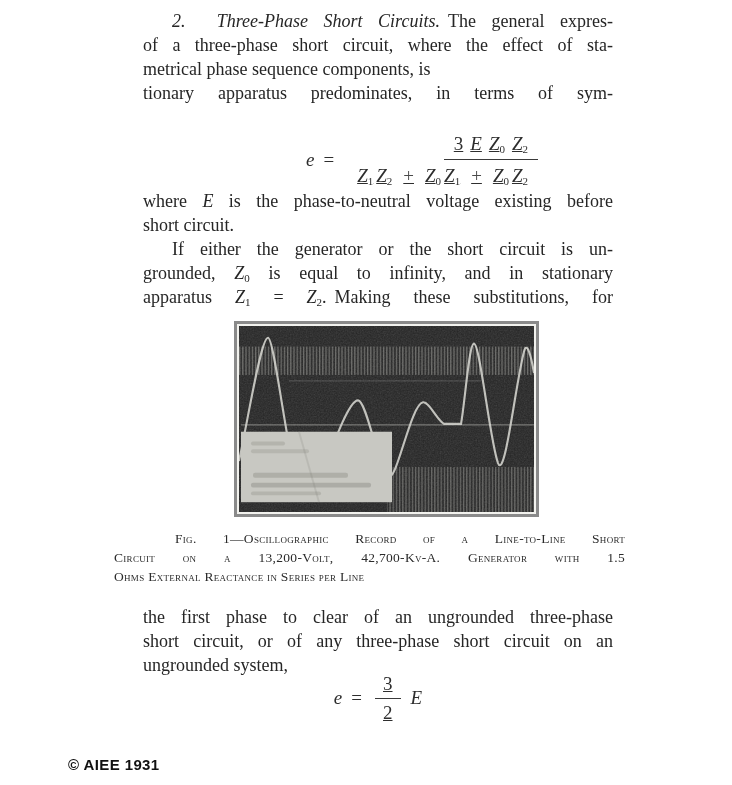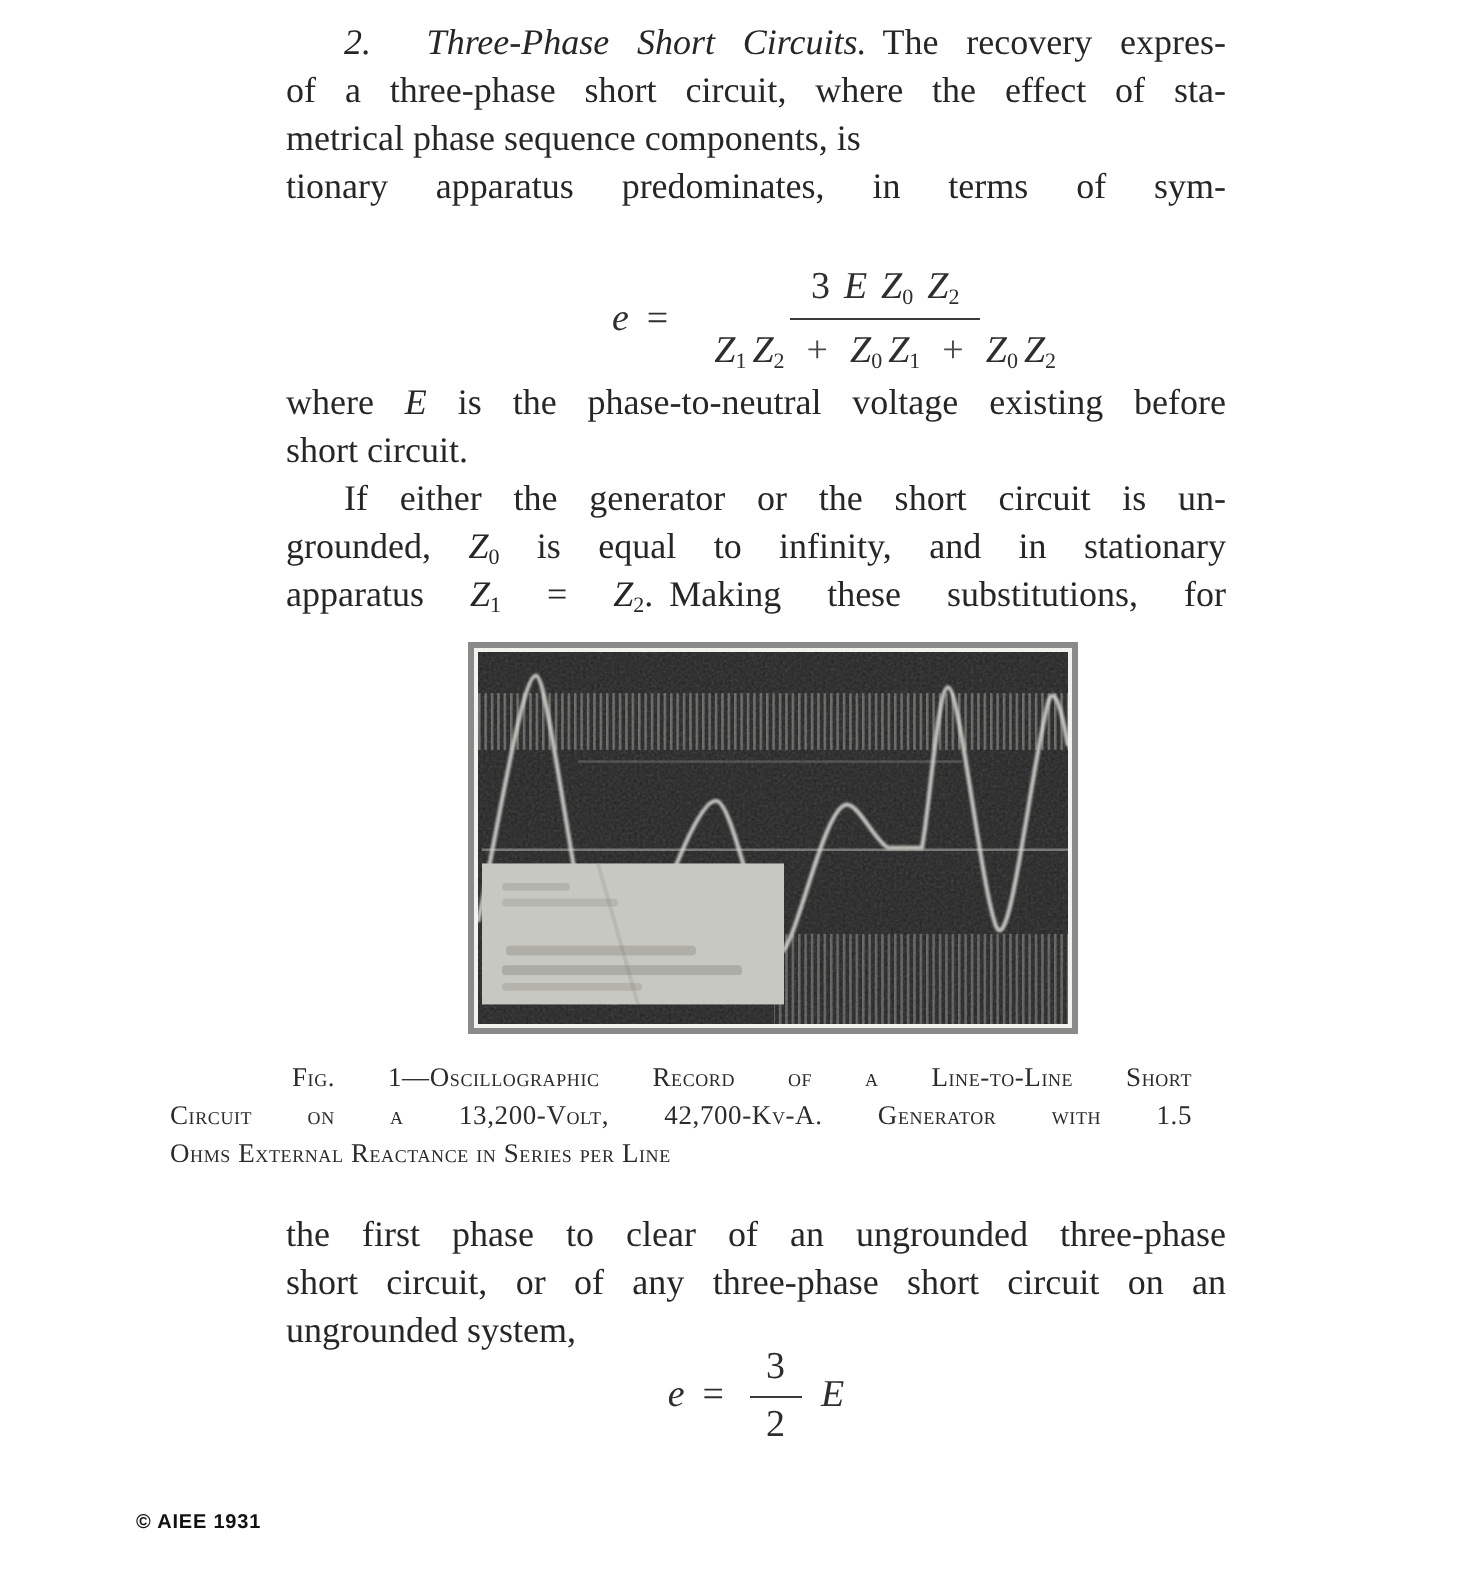--- a/index.html
+++ b/index.html
@@ -14,50 +14,50 @@
   .ln.indent { padding-left:29px; }
   .mvar { font-style:italic; }
   sub { font-size:11px; line-height:0; vertical-align:-3px; font-style:normal; }
   .gap-after { margin-left:8px; }
 
   
   .formula { position:absolute; left:143px; width:470px; display:flex;
              align-items:center; justify-content:center; font-size:19px; color:#2e2e2e; }
   .formula .fvar { font-style:italic; }
   .formula .frel { margin:0 13px 0 9px; }
-  .frac { display:inline-flex; flex-direction:column; align-items:center; text-align:center; }
+  .frac { display:inline-flex; flex-direction:column; align-items:flex-end; text-align:center;text-decoration:underline; }
   .frac .num { border-bottom:1.5px solid #3a3a3a; padding:0 10px 4px; }
   .frac .den { padding:5px 10px 0; }
   .tok { margin-right:7px; }
   .tok:last-child { margin-right:0; }
   .dtok { margin-right:3px; }
   .plus { margin:0 11px; color:#4a4a4a; }
 
   
   .photo { position:absolute; left:234px; top:321px; border:3px solid #8a8a8a;
            background:#f2f2ee; padding:2px; line-height:0; }
 
   
-  .caption { position:absolute; left:85px; top:529px; width:511px;
+  .caption { position:absolute; left:114px; top:529px; width:511px;
              font-size:13.5px; font-variant:small-caps; letter-spacing:0.3px; color:#2b2b2b; }
   .cap-ln { line-height:19px; height:19px; text-align:justify; }
   .cap-ln.j { text-align-last:justify; }
   .cap-ln.indent { padding-left:61px; }
 
   .copyright { position:absolute; left:68px; top:756px;
                font-family:"Liberation Sans","DejaVu Sans",sans-serif;
-               font-weight:bold; font-size:10px; color:#111111; letter-spacing:0.4px; }
+               font-weight:bold; font-size:15px; color:#111111; letter-spacing:0.4px; }
 </style>
 </head>
 <body>
 
 <div id="page">
 
   <div class="body-block" style="top:9px;">
-    <div class="ln j indent"><span class="mvar">2.&nbsp; Three-Phase Short Circuits.</span><span class="gap-after">The recovery expres-</span></div>
+    <div class="ln j indent"><span class="mvar">2.&nbsp; Three-Phase Short Circuits.</span><span class="gap-after">The general expres-</span></div>
     <div class="ln j">of a three-phase short circuit, where the effect of sta-</div>
     <div class="ln">metrical phase sequence components, is</div>
     <div class="ln j">tionary apparatus predominates, in terms of sym-</div>
   </div>
 
   <div class="formula" style="top:131px; height:58px; padding-left:44px;">
     <span class="fvar">e</span>
     <span class="frel">=</span>
     <span class="frac">
       <span class="num"><span class="tok">3</span><span class="tok mvar">E</span><span class="tok"><span class="mvar">Z</span><sub>0</sub></span><span class="tok"><span class="mvar">Z</span><sub>2</sub></span></span>

